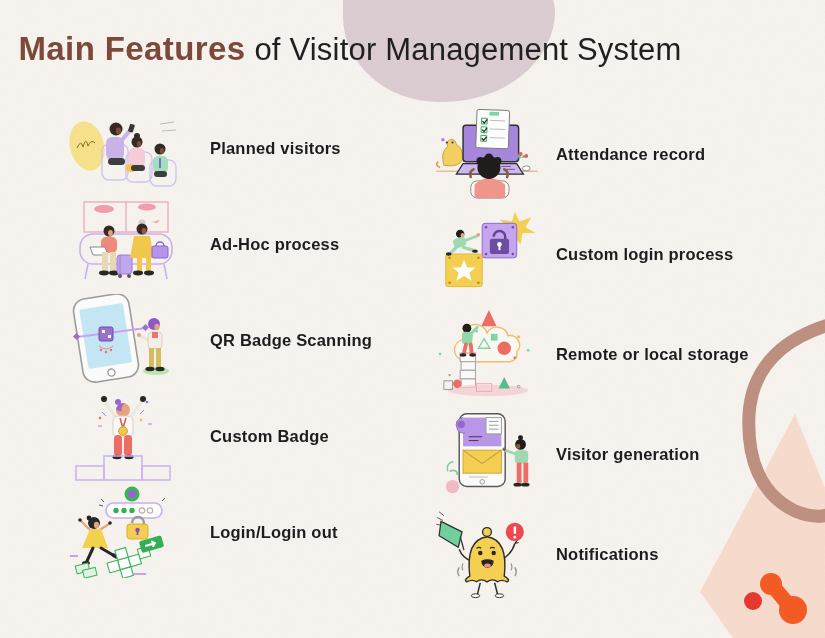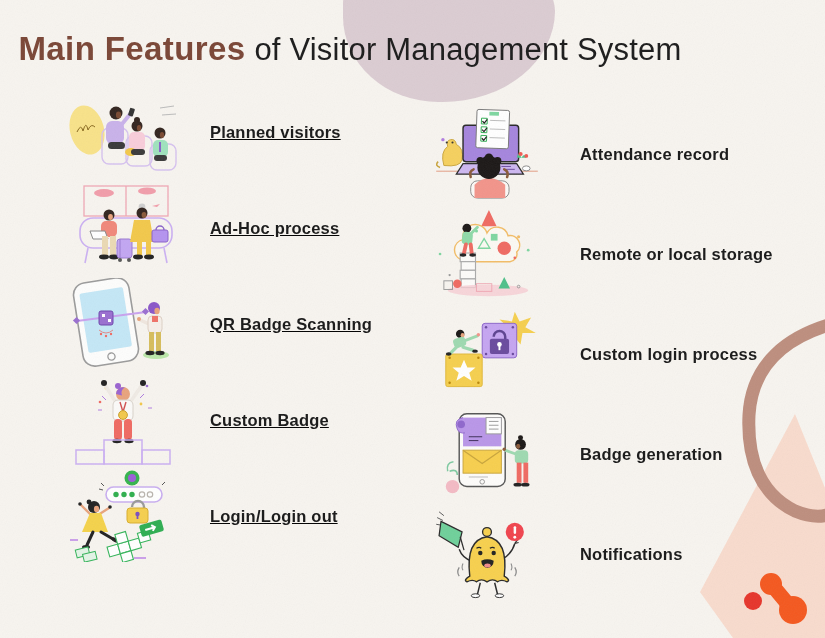--- a/index.html
+++ b/index.html
@@ -12,24 +12,24 @@
   .deco-svg{position:absolute;left:0;top:0;width:825px;height:638px;pointer-events:none;}
   .noise{position:absolute;left:0;top:0;width:825px;height:638px;opacity:.06;pointer-events:none;}
 
   
   .title{position:absolute;left:0;top:30px;width:700px;text-align:center;margin:0;
          font-size:31px;letter-spacing:.2px;color:#1b1b1b;font-weight:500;white-space:nowrap;}
   .title .hl{font-weight:800;color:#7a4636;font-size:33px;letter-spacing:.4px;}
 
   
   .col{position:absolute;display:flex;flex-direction:column;}
-  .col-left{left:68px;top:84px;text-decoration:underline;}
+  .col-left{left:68px;top:100px;}
   .col-right{left:432px;top:104px;}
   .col-left .row{height:96px;}
-  .col-right .row{height:100px;gap:24px;}
+  .col-right .row{height:100px;}
   .row{display:flex;align-items:center;}
   .illus{flex:0 0 auto;width:114px;height:92px;}
   .col-right .illus{width:110px;}
   .label{margin-left:28px;font-size:16.5px;font-weight:600;color:#181818;letter-spacing:.2px;white-space:nowrap;}
   .col-right .label{margin-left:14px;}
   svg{display:block;}
 </style>
 </head>
 <body>
 
@@ -289,20 +289,51 @@
           <circle cx="66" cy="55" r="4" fill="#1c1817"></circle>
           <circle cx="57" cy="52" r="4.6" fill="#1c1817"></circle>
         <path d="M38,72 q-2,-6 3,-8" stroke="#8a5a3a" stroke-width="2.6" fill="none" stroke-linecap="round"></path>
         <path d="M76,72 q2,-6 -3,-8" stroke="#8a5a3a" stroke-width="2.6" fill="none" stroke-linecap="round"></path>
       </svg>
       <span class="label">Attendance record</span>
     </div>
 
     <div class="row">
       <svg class="illus" viewBox="0 0 110 96">
+        <polygon points="84,4 89,14 101,10 95,20 106,26 92,26 90,38 82,28 71,32 77,20 68,12 81,14" fill="#f5cf4e"></polygon>
+        <rect x="50" y="16" width="36" height="36" rx="3" fill="#c5a5f1" stroke="#8a63c9"></rect>
+        <circle cx="54" cy="20" r="1.3" fill="#6a4a9e"></circle>
+          <circle cx="82" cy="20" r="1.3" fill="#6a4a9e"></circle>
+        <circle cx="54" cy="48" r="1.3" fill="#6a4a9e"></circle>
+          <circle cx="82" cy="48" r="1.3" fill="#6a4a9e"></circle>
+        <path d="M62,30 a6,6 0 0 1 12,0 v4" fill="none" stroke="#5d4390" stroke-width="2.6"></path>
+        <rect x="58" y="32" width="20" height="16" rx="2" fill="#6a4a9e"></rect>
+        <circle cx="68" cy="38" r="2.4" fill="#fff"></circle>
+          <rect x="67" y="39" width="2" height="5" fill="#fff"></rect>
+        <rect x="12" y="48" width="38" height="34" rx="2" fill="#f5cf4e" stroke="#e0b73a"></rect>
+        <circle cx="16" cy="52" r="1.3" fill="#b8860b"></circle>
+          <circle cx="46" cy="52" r="1.3" fill="#b8860b"></circle>
+        <circle cx="16" cy="78" r="1.3" fill="#b8860b"></circle>
+          <circle cx="46" cy="78" r="1.3" fill="#b8860b"></circle>
+        <polygon points="31,54 34.5,62 43,62 36.5,67.5 39,76 31,71 23,76 25.5,67.5 19,62 27.5,62" fill="#fff"></polygon>
+        <circle cx="27" cy="27" r="4.4" fill="#1c1817"></circle>
+          <ellipse cx="29.5" cy="28.5" rx="2" ry="2.4" fill="#e8a37c"></ellipse>
+        <line x1="32" y1="34" x2="45" y2="29" stroke="#9ed9b0" stroke-width="3" stroke-linecap="round"></line>
+          <circle cx="46" cy="28" r="1.8" fill="#f2948a"></circle>
+        <rect x="20" y="31" width="13" height="10" rx="3.5" fill="#9ed9b0" transform="rotate(-18 26 36)"></rect>
+        <line x1="24" y1="40" x2="17" y2="47" stroke="#9ed9b0" stroke-width="3.4" stroke-linecap="round"></line>
+        <line x1="30" y1="41" x2="40" y2="44" stroke="#9ed9b0" stroke-width="3.4" stroke-linecap="round"></line>
+        <ellipse cx="15" cy="48" rx="3" ry="1.7" fill="#222"></ellipse>
+          <ellipse cx="42.5" cy="45" rx="3" ry="1.7" fill="#222"></ellipse>
+      </svg>
+      <span class="label">Custom login process</span>
+    </div>
+
+    <div class="row">
+      <svg class="illus" viewBox="0 0 110 96">
         <polygon points="57,2 65,19 49,19" fill="#ef6a62"></polygon>
         <path d="M28,54 a11,11 0 0 1 2,-21 a13,13 0 0 1 25,-7 a12,12 0 0 1 22,3 a10,10 0 0 1 9,17 a8,8 0 0 1 -7,10 h-41 a10,10 0 0 1 -10,-2 z" fill="#fffdf8" fill-opacity=".5" stroke="#f2bc66" stroke-width="1.5"></path>
         <circle cx="73" cy="42" r="7" fill="#ef6a62"></circle>
         <rect x="59" y="27" width="7" height="7" fill="#7ed6a0"></rect>
         <polygon points="46,42 52,32 58,42" fill="none" stroke="#7ed6a0" stroke-width="1.4"></polygon>
         <circle cx="88" cy="30" r="1.6" fill="#f2bc66"></circle>
           <circle cx="44" cy="24" r="1.6" fill="#7ed6a0"></circle>
           <circle cx="84" cy="52" r="1.4" fill="#ef6a62"></circle>
         <circle cx="98" cy="44" r="1.4" fill="#7ed6a0"></circle>
           <circle cx="6" cy="48" r="1.4" fill="#7ed6a0"></circle>
@@ -325,51 +356,20 @@
         <rect x="44" y="79" width="16" height="8" fill="none" stroke="#f0a8b4"></rect>
         <polygon points="73,72 79,84 67,84" fill="#4fc08a"></polygon>
         <circle cx="88" cy="82" r="1.4" fill="none" stroke="#999"></circle>
           <circle cx="16" cy="70" r="1.2" fill="#999"></circle>
       </svg>
       <span class="label">Remote or local storage</span>
     </div>
 
     <div class="row">
       <svg class="illus" viewBox="0 0 110 96">
-        <polygon points="84,4 89,14 101,10 95,20 106,26 92,26 90,38 82,28 71,32 77,20 68,12 81,14" fill="#f5cf4e"></polygon>
-        <rect x="50" y="16" width="36" height="36" rx="3" fill="#c5a5f1" stroke="#8a63c9"></rect>
-        <circle cx="54" cy="20" r="1.3" fill="#6a4a9e"></circle>
-          <circle cx="82" cy="20" r="1.3" fill="#6a4a9e"></circle>
-        <circle cx="54" cy="48" r="1.3" fill="#6a4a9e"></circle>
-          <circle cx="82" cy="48" r="1.3" fill="#6a4a9e"></circle>
-        <path d="M62,30 a6,6 0 0 1 12,0 v4" fill="none" stroke="#5d4390" stroke-width="2.6"></path>
-        <rect x="58" y="32" width="20" height="16" rx="2" fill="#6a4a9e"></rect>
-        <circle cx="68" cy="38" r="2.4" fill="#fff"></circle>
-          <rect x="67" y="39" width="2" height="5" fill="#fff"></rect>
-        <rect x="12" y="48" width="38" height="34" rx="2" fill="#f5cf4e" stroke="#e0b73a"></rect>
-        <circle cx="16" cy="52" r="1.3" fill="#b8860b"></circle>
-          <circle cx="46" cy="52" r="1.3" fill="#b8860b"></circle>
-        <circle cx="16" cy="78" r="1.3" fill="#b8860b"></circle>
-          <circle cx="46" cy="78" r="1.3" fill="#b8860b"></circle>
-        <polygon points="31,54 34.5,62 43,62 36.5,67.5 39,76 31,71 23,76 25.5,67.5 19,62 27.5,62" fill="#fff"></polygon>
-        <circle cx="27" cy="27" r="4.4" fill="#1c1817"></circle>
-          <ellipse cx="29.5" cy="28.5" rx="2" ry="2.4" fill="#e8a37c"></ellipse>
-        <line x1="32" y1="34" x2="45" y2="29" stroke="#9ed9b0" stroke-width="3" stroke-linecap="round"></line>
-          <circle cx="46" cy="28" r="1.8" fill="#f2948a"></circle>
-        <rect x="20" y="31" width="13" height="10" rx="3.5" fill="#9ed9b0" transform="rotate(-18 26 36)"></rect>
-        <line x1="24" y1="40" x2="17" y2="47" stroke="#9ed9b0" stroke-width="3.4" stroke-linecap="round"></line>
-        <line x1="30" y1="41" x2="40" y2="44" stroke="#9ed9b0" stroke-width="3.4" stroke-linecap="round"></line>
-        <ellipse cx="15" cy="48" rx="3" ry="1.7" fill="#222"></ellipse>
-          <ellipse cx="42.5" cy="45" rx="3" ry="1.7" fill="#222"></ellipse>
-      </svg>
-      <span class="label">Custom login process</span>
-    </div>
-
-    <div class="row">
-      <svg class="illus" viewBox="0 0 110 96">
         <rect x="26" y="6" width="48" height="76" rx="8" fill="#fdfcfa" stroke="#555" stroke-width="1.5"></rect>
         <rect x="30" y="10" width="40" height="30" fill="#b996e8"></rect>
         <path d="M30,10 q-10,2 -6,12 q2,5 8,4" fill="#b996e8" stroke="#8f67cc"></path>
         <circle cx="28" cy="17" r="4" fill="#8f67cc"></circle>
         <rect x="54" y="10" width="16" height="17" fill="#fff" stroke="#999"></rect>
         <g stroke="#999">
             <line x1="57" y1="14" x2="67" y2="14"></line>
             <line x1="57" y1="18" x2="67" y2="18"></line>
             <line x1="57" y1="22" x2="67" y2="22"></line>
           </g>
@@ -387,21 +387,21 @@
         <circle cx="90" cy="38" r="5.6" fill="#1c1817"></circle>
           <ellipse cx="87.5" cy="40" rx="2.2" ry="2.8" fill="#8a5a3a"></ellipse>
         <line x1="85" y1="48" x2="74" y2="44" stroke="#9ed9b0" stroke-width="3" stroke-linecap="round"></line>
           <circle cx="73" cy="43" r="1.8" fill="#8a5a3a"></circle>
         <rect x="84" y="44" width="14" height="14" rx="4" fill="#9ed9b0"></rect>
         <rect x="86" y="57" width="5" height="21" fill="#ef6a62"></rect>
           <rect x="93" y="57" width="5" height="21" fill="#ef6a62"></rect>
         <ellipse cx="87" cy="80" rx="4.4" ry="2" fill="#222"></ellipse>
           <ellipse cx="95" cy="80" rx="4.4" ry="2" fill="#222"></ellipse>
       </svg>
-      <span class="label">Badge generation</span>
+      <span class="label">Visitor generation</span>
     </div>
 
     <div class="row">
       <svg class="illus" viewBox="0 0 110 96">
         <g stroke="#555" stroke-width="1">
             <line x1="3" y1="10" x2="9" y2="13"></line>
             <line x1="2" y1="17" x2="8" y2="18"></line>
             <line x1="5" y1="4" x2="10" y2="8"></line>
           </g>
         <polygon points="7,14 29,25 25,41 5,29" fill="#6fd09a" stroke="#2a2a2a" stroke-width="1.3"></polygon>

